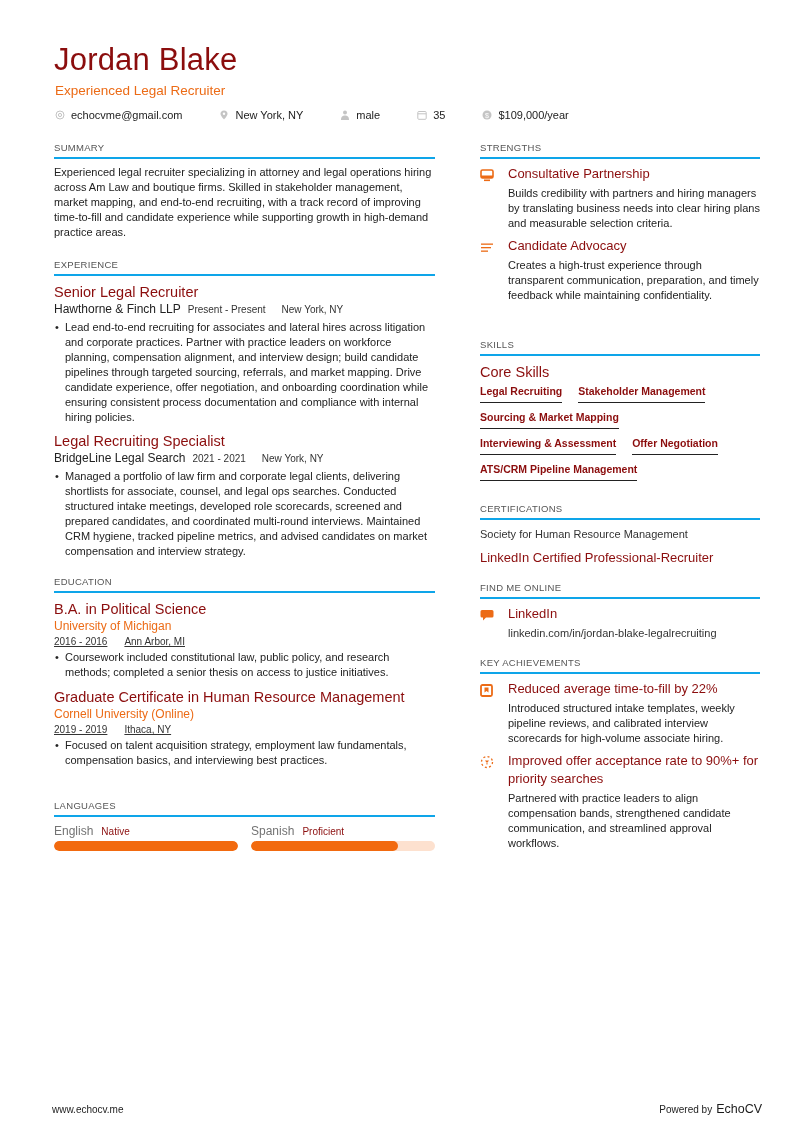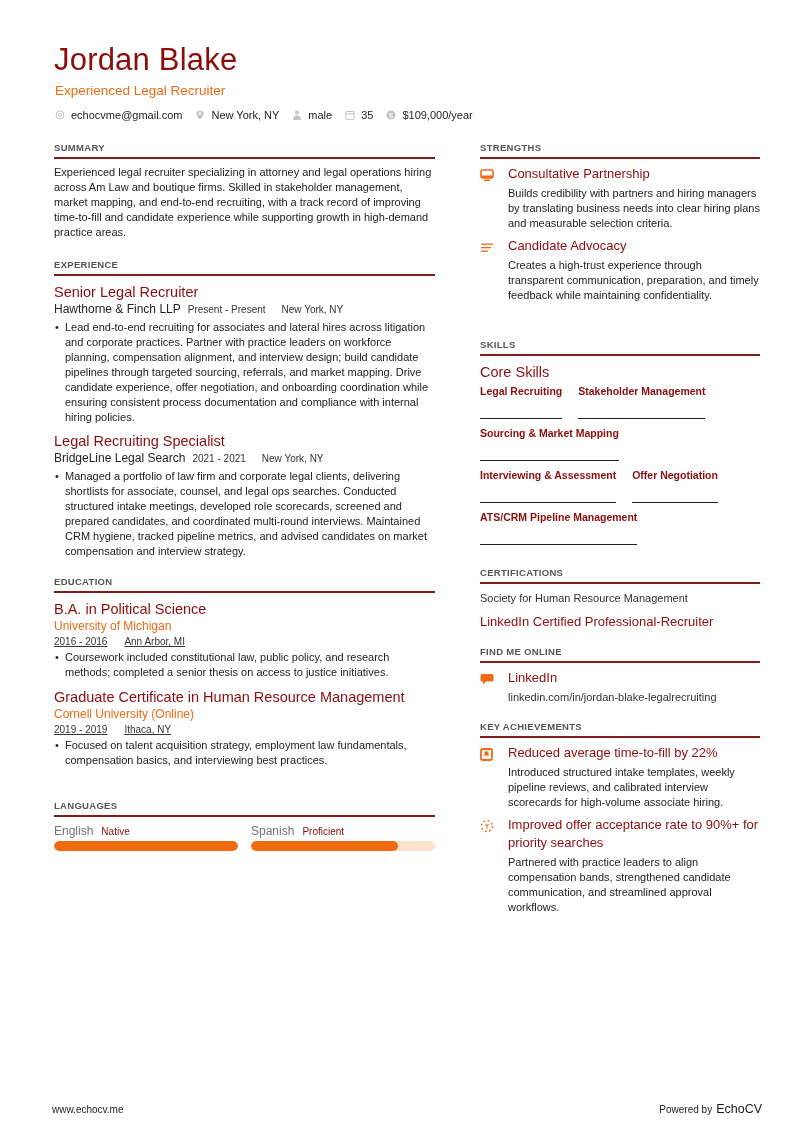--- a/index.html
+++ b/index.html
@@ -2,28 +2,28 @@
 <html><head>
 <meta charset="utf-8">
 <style>
   * { box-sizing: border-box; margin: 0; padding: 0; }
   html, body { width: 794px; height: 1123px; background: #ffffff; }
   body { font-family: "Liberation Sans", "DejaVu Sans", sans-serif; color: #222; position: relative; overflow: hidden; }
   .page { position: absolute; left: 10px; top: 0; width: 794px; height: 989px; }
 
   .name { position: absolute; left: 44px; top: 42px; font-size: 31px; color: #8b0d0d; font-weight: 400; letter-spacing: 0.2px; }
   .headline { position: absolute; left: 45px; top: 83px; font-size: 13.5px; color: #ec6b16; }
-  .contacts { position: absolute; left: 45px; top: 109px; display: flex; align-items: center; font-size: 11px; color: #222; }
+  .contacts { position: absolute; left: 45px; top: 109px; display: flex; align-items: center; font-size: 11px; color: #222; gap: 24px; }
   .contact { display: flex; align-items: center; margin-right: 13px; }
   .contact .ic { width: 10px; height: 10px; margin-right: 6px; display: inline-block; }
 
   .col-left { position: absolute; left: 44px; top: 142px; width: 381px; }
   .col-right { position: absolute; left: 470px; top: 142px; width: 280px; }
 
-  .sec-title { font-size: 9.5px; color: #555; letter-spacing: 0.3px; padding-bottom: 4px; border-bottom: 2px solid #7f1d1d; margin-bottom: 6px; text-transform: uppercase; font-weight: bold; }
+  .sec-title { font-size: 9.5px; color: #555; letter-spacing: 0.3px; padding-bottom: 4px; border-bottom: 2px solid #0ea5e9; margin-bottom: 6px; text-transform: uppercase; }
   .body-text { font-size: 11px; line-height: 15px; color: #222; }
 
   .summary { margin-bottom: 19px; }
   .job-title { font-size: 14.5px; color: #8b0d0d; margin-top: 2px; line-height: 20px; }
   .job-meta { display: flex; align-items: baseline; font-size: 11px; margin-bottom: 3px; line-height: 15px; }
   .job-meta .company { font-size: 12px; color: #222; margin-right: 7px; }
   .job-meta .dates { font-size: 10px; color: #333; margin-right: 16px; }
   .job-meta .loc { font-size: 10px; color: #333; }
   ul.bullets { list-style: none; }
   ul.bullets li { position: relative; padding-left: 11px; font-size: 11px; line-height: 15px; color: #222; }
@@ -47,21 +47,21 @@
   .bar-fill { height: 100%; background: #f26a0f; border-radius: 5px; }
 
   .strength { display: flex; margin-bottom: 6px; }
   .strength .ic { width: 28px; flex-shrink: 0; padding-top: 3px; }
   .s-title { font-size: 13px; color: #8b0d0d; line-height: 18px; }
   .s-desc { font-size: 11px; line-height: 15px; color: #222; margin-top: 3px; }
   .strengths { margin-bottom: 36px; }
 
   .skills-title { font-size: 14.5px; color: #8b0d0d; line-height: 20px; margin-bottom: 2px; }
   .chips { display: flex; flex-wrap: wrap; }
-  .chip { font-size: 10.5px; font-weight: bold; color: #8b0d0d; padding-bottom: 20px; border-bottom: 1px solid #222; margin-right: 16px; margin-bottom: 7px; line-height: 14px; }
+  .chip { font-size: 10.5px; font-weight: bold; color: #8b0d0d; padding-bottom: 4px; border-bottom: 1px solid #222; margin-right: 16px; margin-bottom: 7px; line-height: 14px; }
   .skills { margin-bottom: 15px; }
 
   .cert { margin-bottom: 7px; }
   .cert-name { font-size: 13px; color: #8b0d0d; line-height: 18px; }
   .cert-org { font-size: 11px; color: #333; line-height: 16px; margin-top: 3px; }
   .certs { margin-bottom: 15px; }
 
   .online { margin-bottom: 16px; }
   .online-item { display: flex; }
   .online-item .ic { width: 28px; flex-shrink: 0; padding-top: 3px; }

